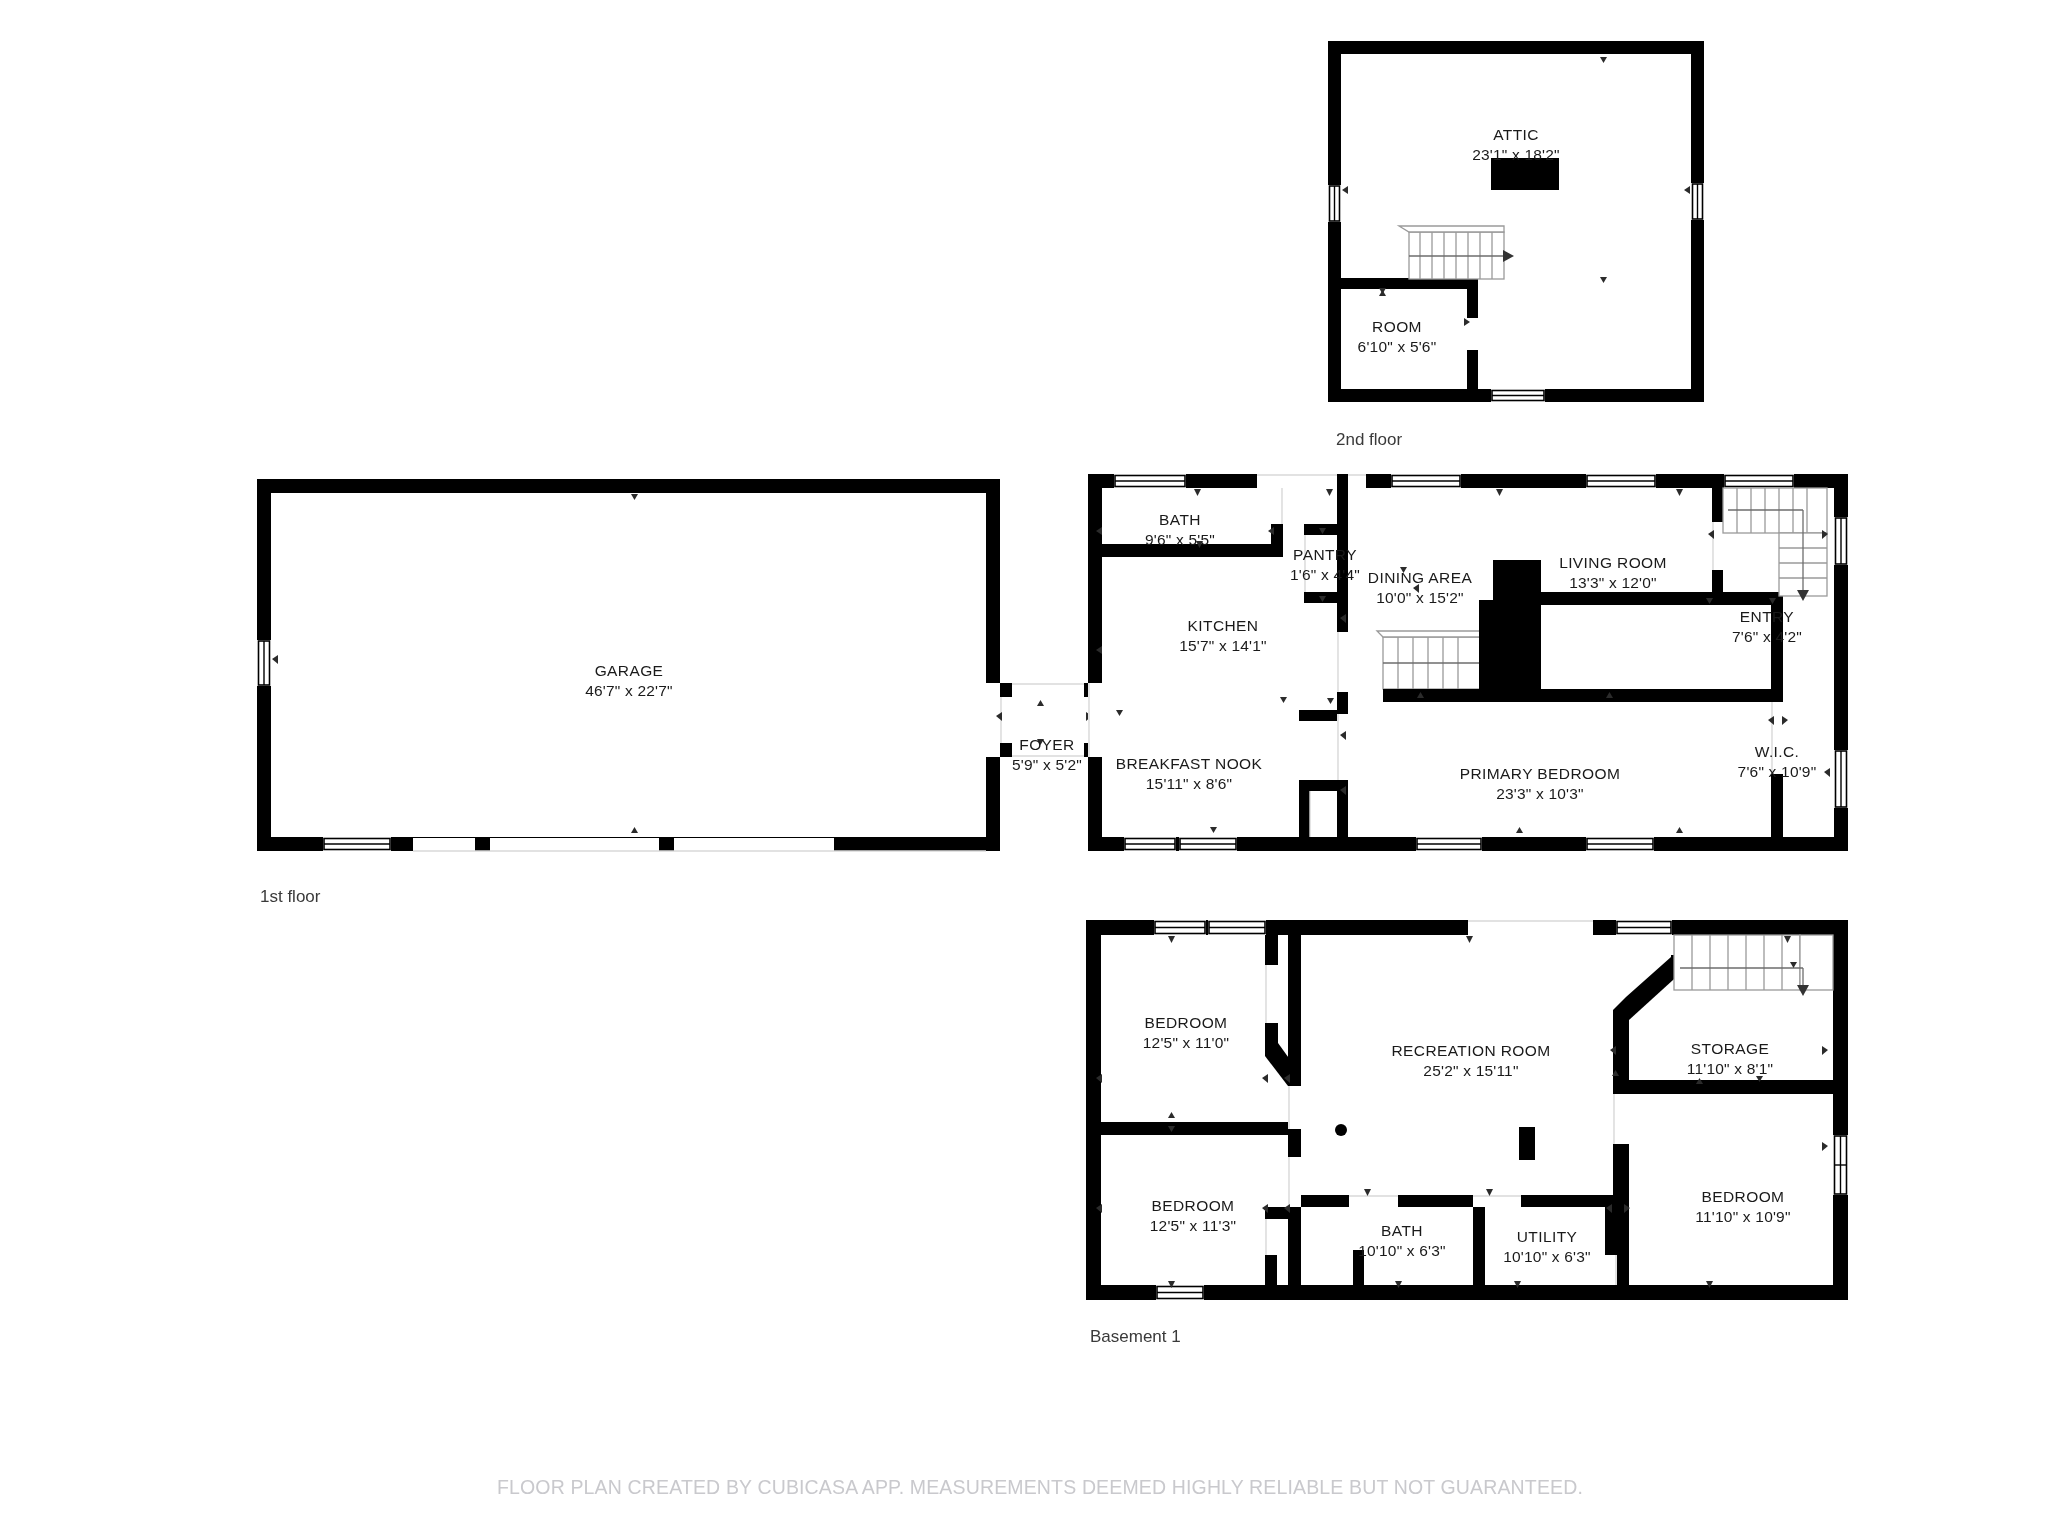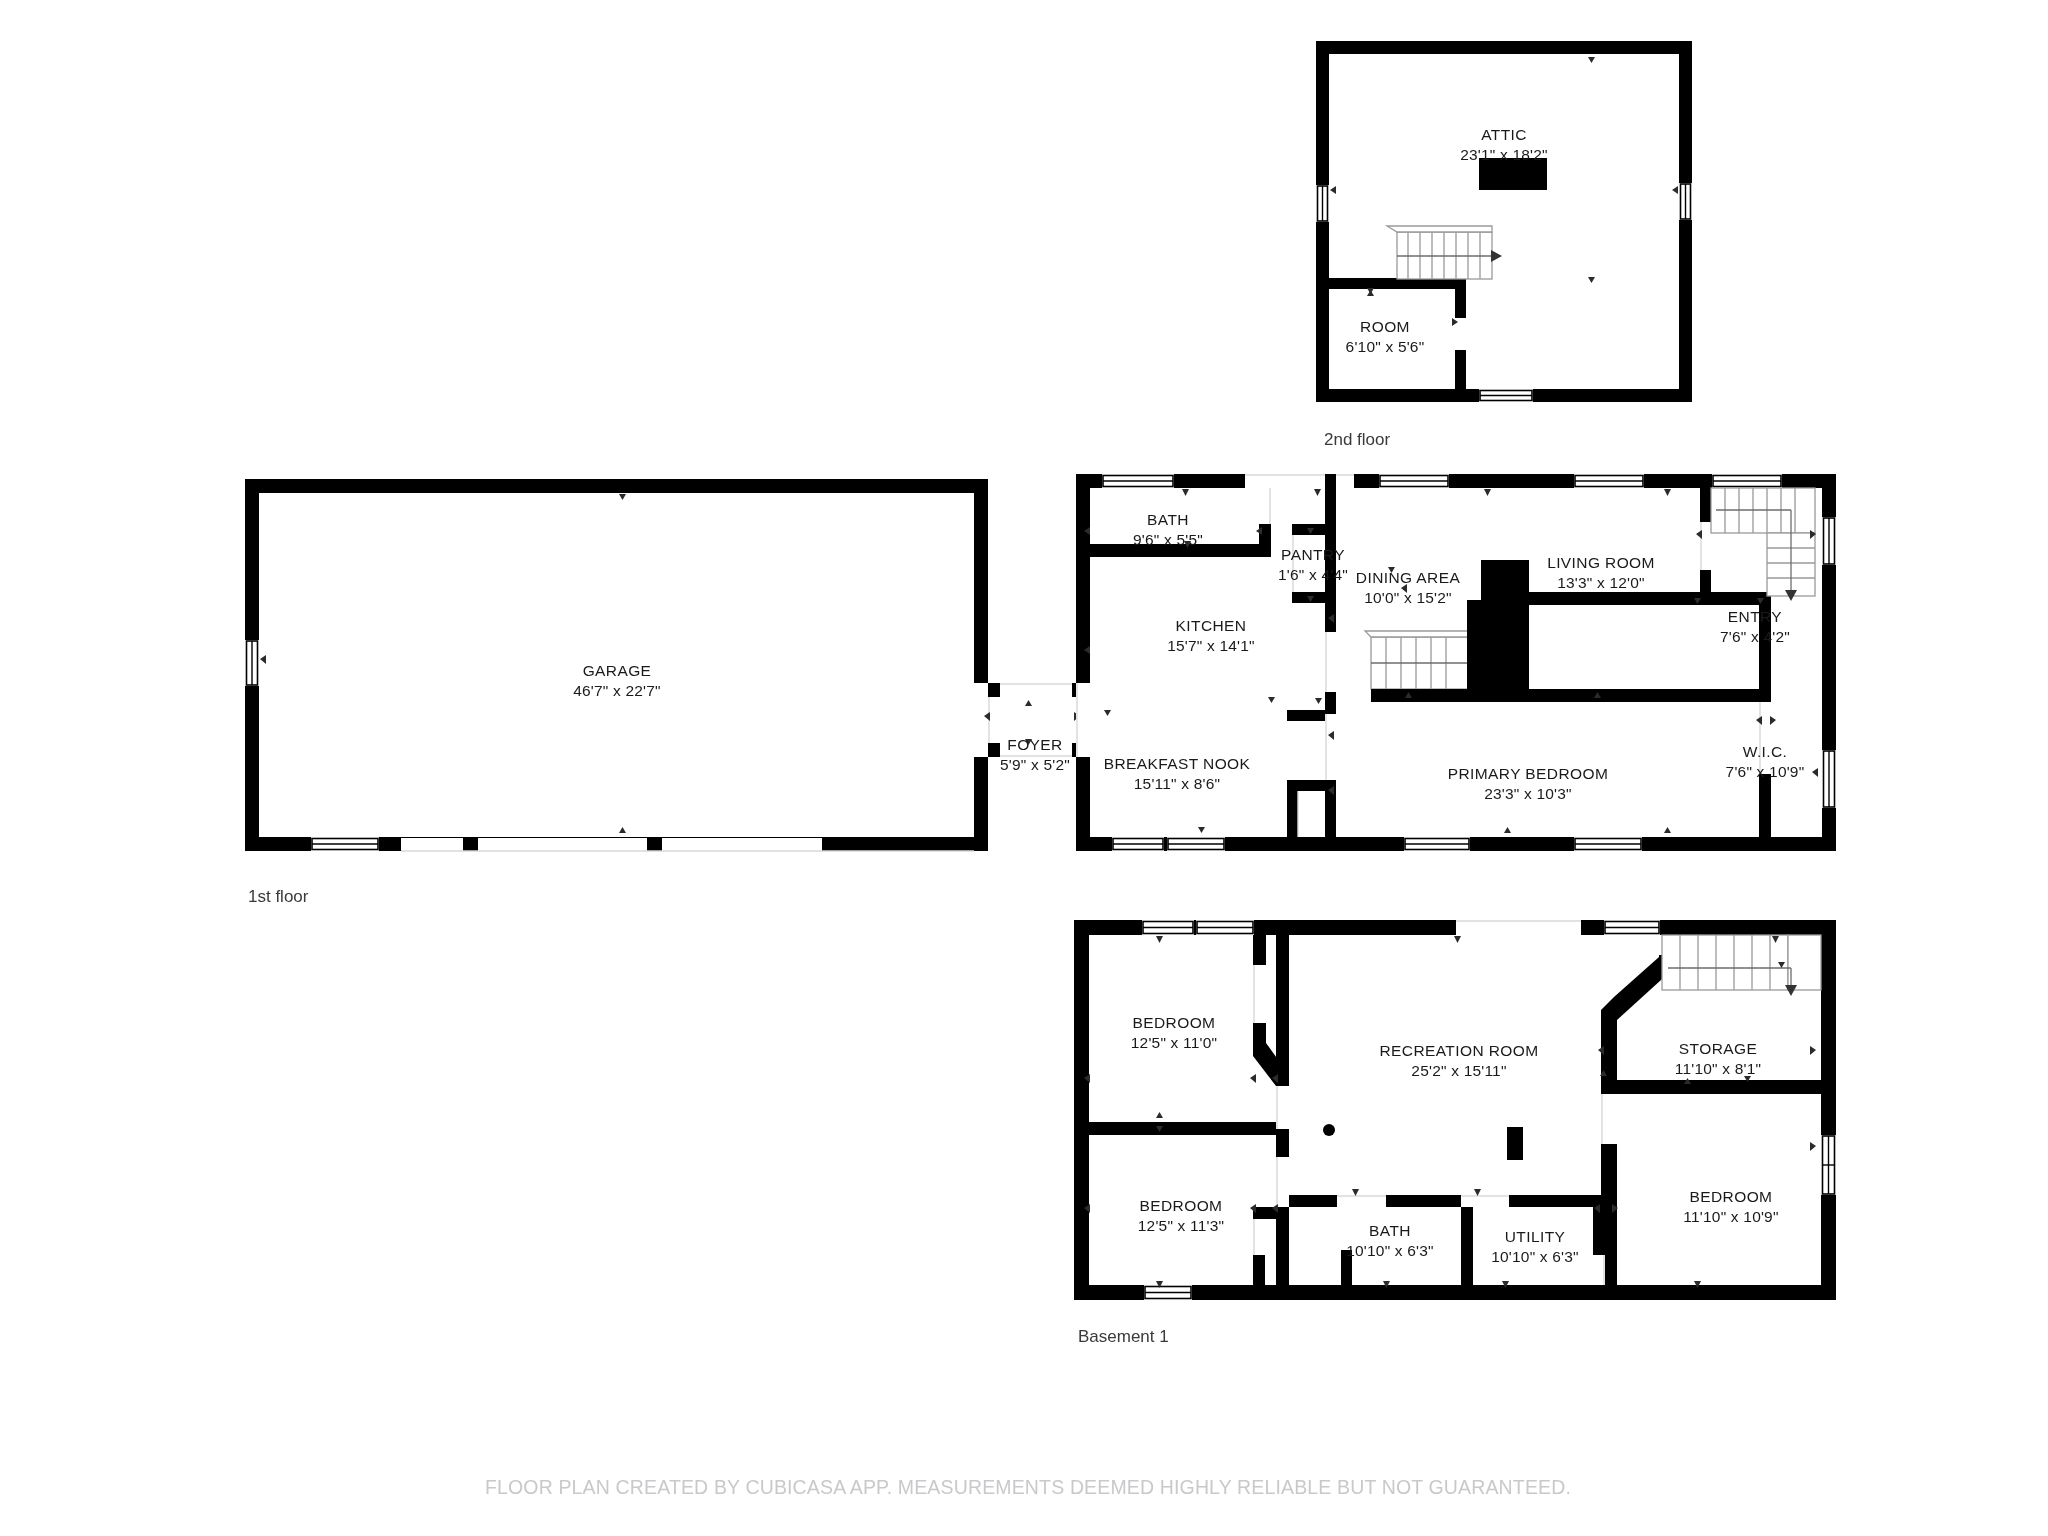--- a/index.html
+++ b/index.html
@@ -9,21 +9,21 @@
   }
   body {
     width: 2048px;
     height: 1536px;
     font-family: "Liberation Sans", sans-serif;
     overflow: hidden;
     position: relative;
   }
   #plan-root {
     position: absolute;
-    left: 4px; top: 0;
+    left: 16px; top: 0;
     width: 1772px;
     height: 1536px;
   }
   svg.plan {
     position: absolute;
     left: 0; top: 0;
     width: 2048px;
     height: 1536px;
     display: block;
   }

